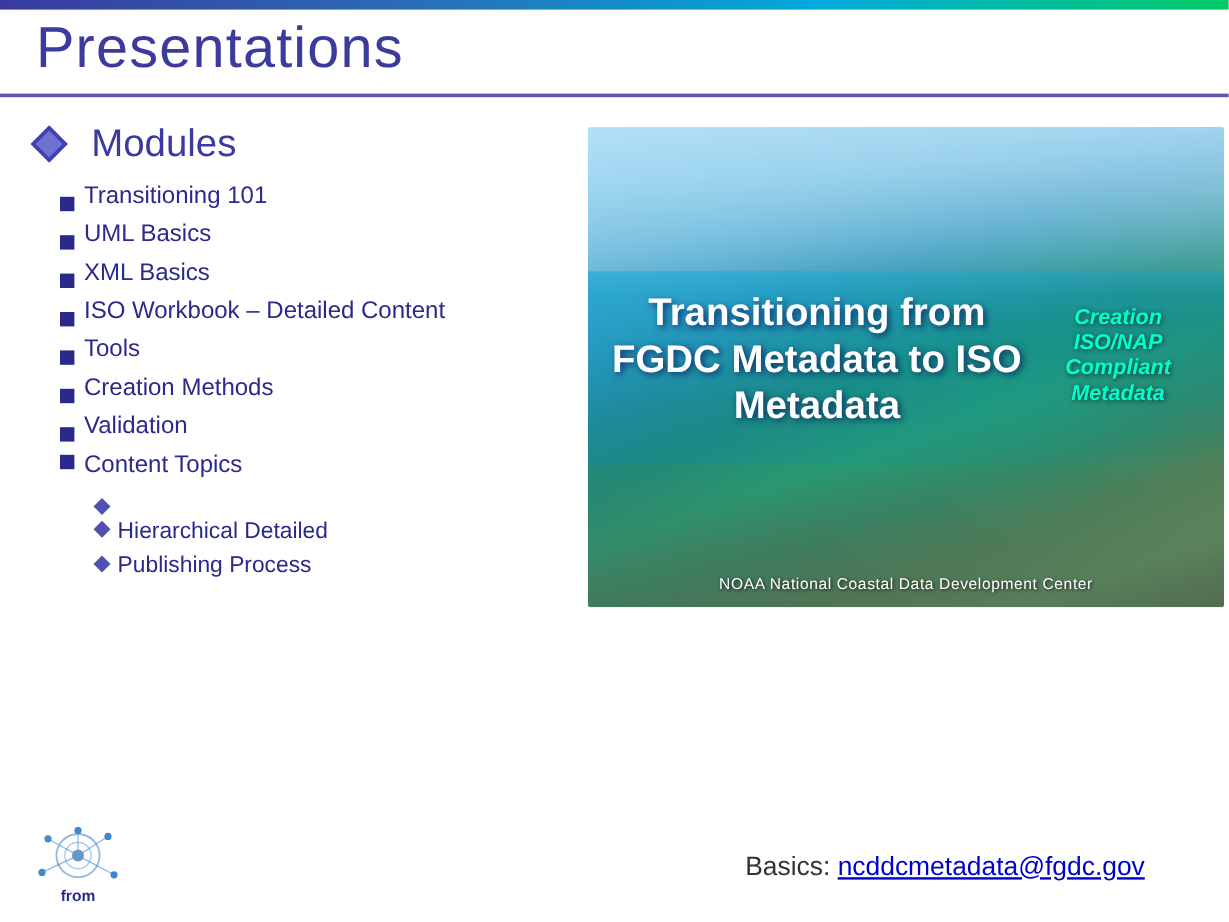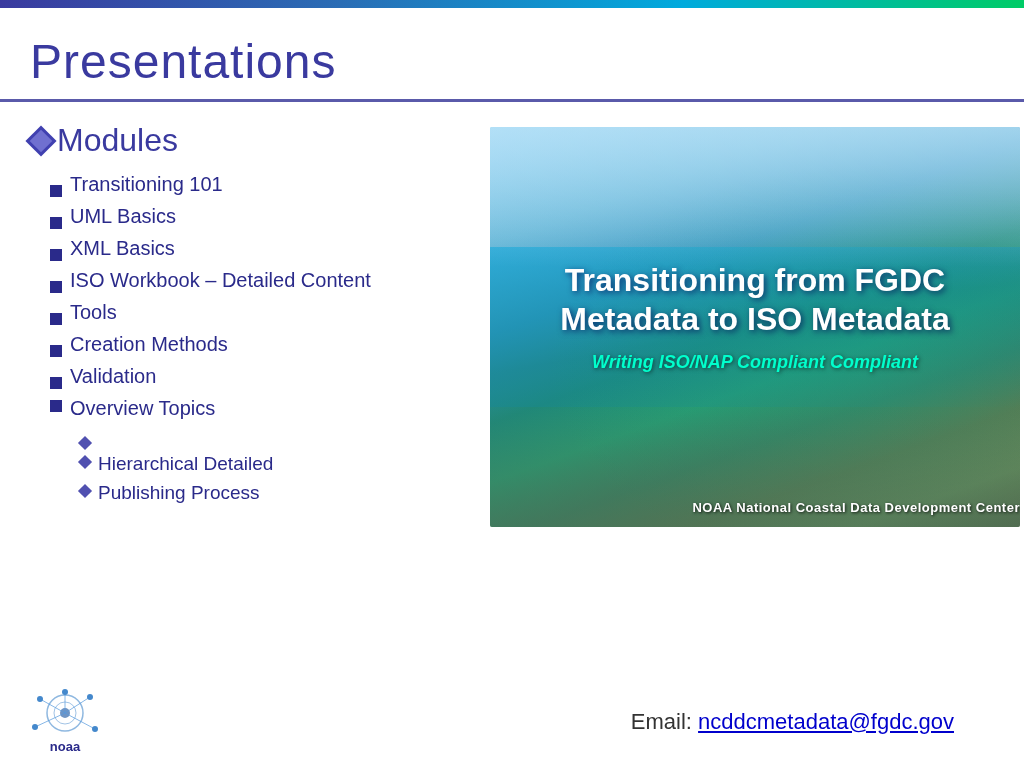--- a/index.html
+++ b/index.html
@@ -14,21 +14,21 @@
     }
 
     
     .top-bar {
       height: 8px;
       background: linear-gradient(to right, #3a3a9f, #2a6db5, #00aadd, #00cc66);
     }
 
     
     .header {
-      padding: 26px 30px 10px 30px;
+      padding: 5px 30px 10px 30px;
       border-bottom: 3px solid #5a5aaa;
     }
 
     .header h1 {
       font-size: 48px;
       font-weight: 400;
       color: #3a3a9f;
       letter-spacing: 1px;
     }
 
@@ -41,21 +41,21 @@
 
     
     .left-col {
       flex: 0 0 440px;
     }
 
     
     .modules-header {
       display: flex;
       align-items: center;
-      gap: 5px;
+      gap: 24px;
       margin-bottom: 12px;
     }
 
     .diamond-icon {
       width: 22px;
       height: 22px;
       background: #4040b0;
       transform: rotate(45deg);
       flex-shrink: 0;
       position: relative;
@@ -175,21 +175,21 @@
       left: 0;
       right: 0;
       height: 40%;
       background: linear-gradient(170deg, #20a8d8cc 0%, #15889888 50%, transparent 100%);
     }
 
     .slide-text-area {
       position: absolute;
       inset: 0;
       display: flex;
-      flex-direction: column;
+      flex-direction: row;
       align-items: center;
       justify-content: center;
       padding: 14px;
       text-align: center;
     }
 
     .slide-title {
       font-size: 32px;
       font-weight: 800;
       color: #fff;
@@ -206,24 +206,24 @@
       color: #00ffcc;
       text-shadow: 1px 1px 4px rgba(0,0,0,0.6);
       margin-bottom: 20px;
     }
 
     .slide-footer {
       position: absolute;
       bottom: 12px;
       left: 0;
       right: 0;
-      text-align: right;
+      text-align: center;
       font-size: 13px;
       color: #fff;
-      font-weight: 700;
+      font-weight: 400;
       letter-spacing: 0.5px;
       text-shadow: 1px 1px 3px rgba(0,0,0,0.8);
     }
 
     
     .page-footer {
       position: absolute;
       bottom: 0;
       left: 0;
       right: 0;
@@ -308,21 +308,21 @@
         <div class="sq-bullet"></div>
         <span>Creation Methods</span>
       </li>
       <li>
         <div class="sq-bullet"></div>
         <span>Validation</span>
       </li>
       <li style="flex-direction: column; align-items: flex-start;">
         <div style="display:flex; align-items:flex-start; gap:8px;">
           <div class="sq-bullet" style="margin-top:5px;"></div>
-          <span>Overview Topics</span>
+          <span>Content Topics</span>
         </div>
         <ul class="sub-list">
           <li>
             <div class="diamond-small"></div>
           </li>
           <li>
             <div class="diamond-small"></div>
             <span>Hierarchical Detailed</span>
           </li>
           <li>
@@ -339,21 +339,21 @@
       <div class="slide-bg"></div>
       <div class="cloud-layer"></div>
       <div class="wave-layer"></div>
 
       <div style="position:absolute;inset:0;background:radial-gradient(ellipse at 70% 60%, #10b08840 0%, transparent 60%);"></div>
       <div style="position:absolute;top:0;left:0;right:0;height:35%;background:linear-gradient(180deg,#c8e8f888 0%,transparent 100%);"></div>
       <div style="position:absolute;bottom:0;left:0;right:0;height:30%;background:linear-gradient(0deg,#4a705888 0%,transparent 100%);"></div>
 
       <div class="slide-text-area">
         <div class="slide-title">Transitioning from FGDC Metadata to ISO Metadata</div>
-        <div class="slide-subtitle">Writing ISO/NAP Compliant Compliant</div>
+        <div class="slide-subtitle">Creation ISO/NAP Compliant Metadata</div>
       </div>
       <div class="slide-footer">NOAA National Coastal Data Development Center</div>
     </div>
   </div>
 
 </div>
 
 <div class="page-footer">
   <div class="fgdc-logo-area">
     <svg class="fgdc-logo-graphic" viewBox="0 0 70 48" xmlns="http://www.w3.org/2000/svg">
@@ -366,19 +366,19 @@
       <line x1="60" y1="8" x2="35" y2="24" stroke="#5599dd" stroke-width="1" opacity="0.7"></line>
       <line x1="5" y1="38" x2="35" y2="24" stroke="#5599dd" stroke-width="1" opacity="0.7"></line>
       <line x1="65" y1="40" x2="35" y2="24" stroke="#5599dd" stroke-width="1" opacity="0.7"></line>
       <line x1="35" y1="3" x2="35" y2="24" stroke="#5599dd" stroke-width="1" opacity="0.7"></line>
       <circle cx="10" cy="10" r="3" fill="#4488cc"></circle>
       <circle cx="60" cy="8" r="3" fill="#4488cc"></circle>
       <circle cx="5" cy="38" r="3" fill="#4488cc"></circle>
       <circle cx="65" cy="40" r="3" fill="#4488cc"></circle>
       <circle cx="35" cy="3" r="3" fill="#4488cc"></circle>
     </svg>
-    <span class="fgdc-text">noaa</span>
+    <span class="fgdc-text">from</span>
   </div>
 
   <div class="email-area">
-    <span>Email: </span><a class="email-link" href="#">ncddcmetadata@fgdc.gov</a>
+    <span>Basics: </span><a class="email-link" href="#">ncddcmetadata@fgdc.gov</a>
   </div>
 </div>
 
 </body></html>

